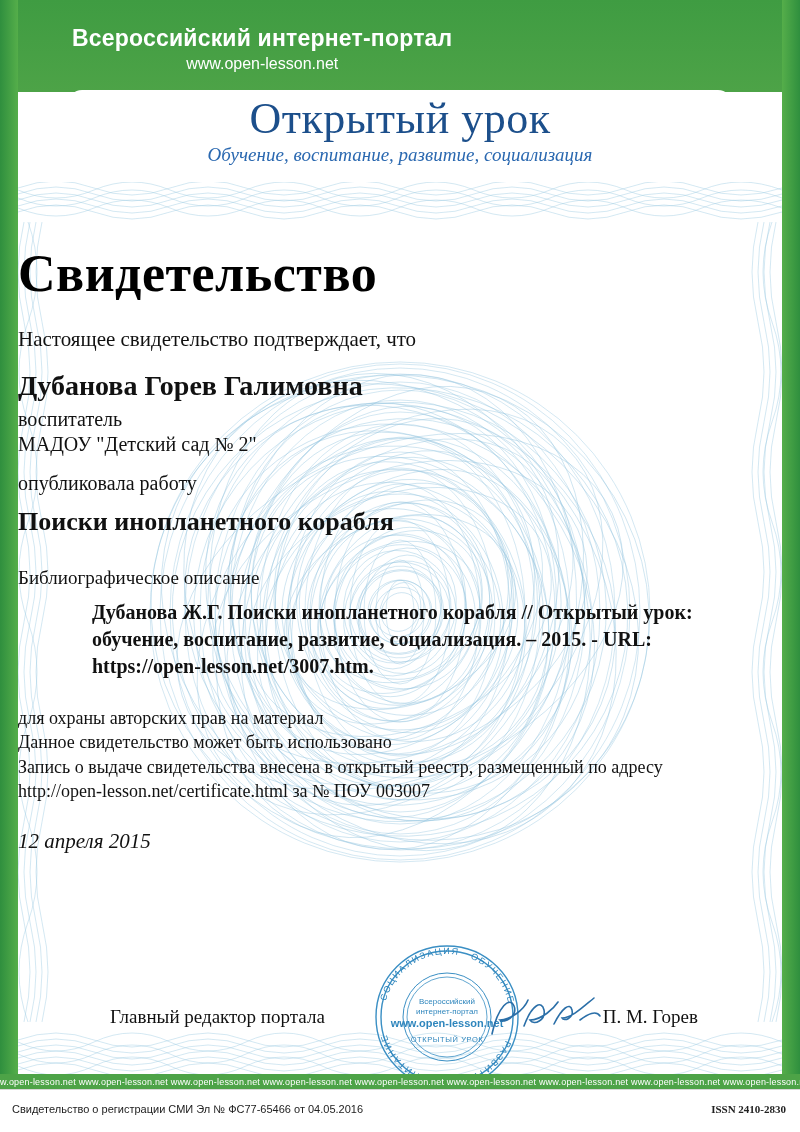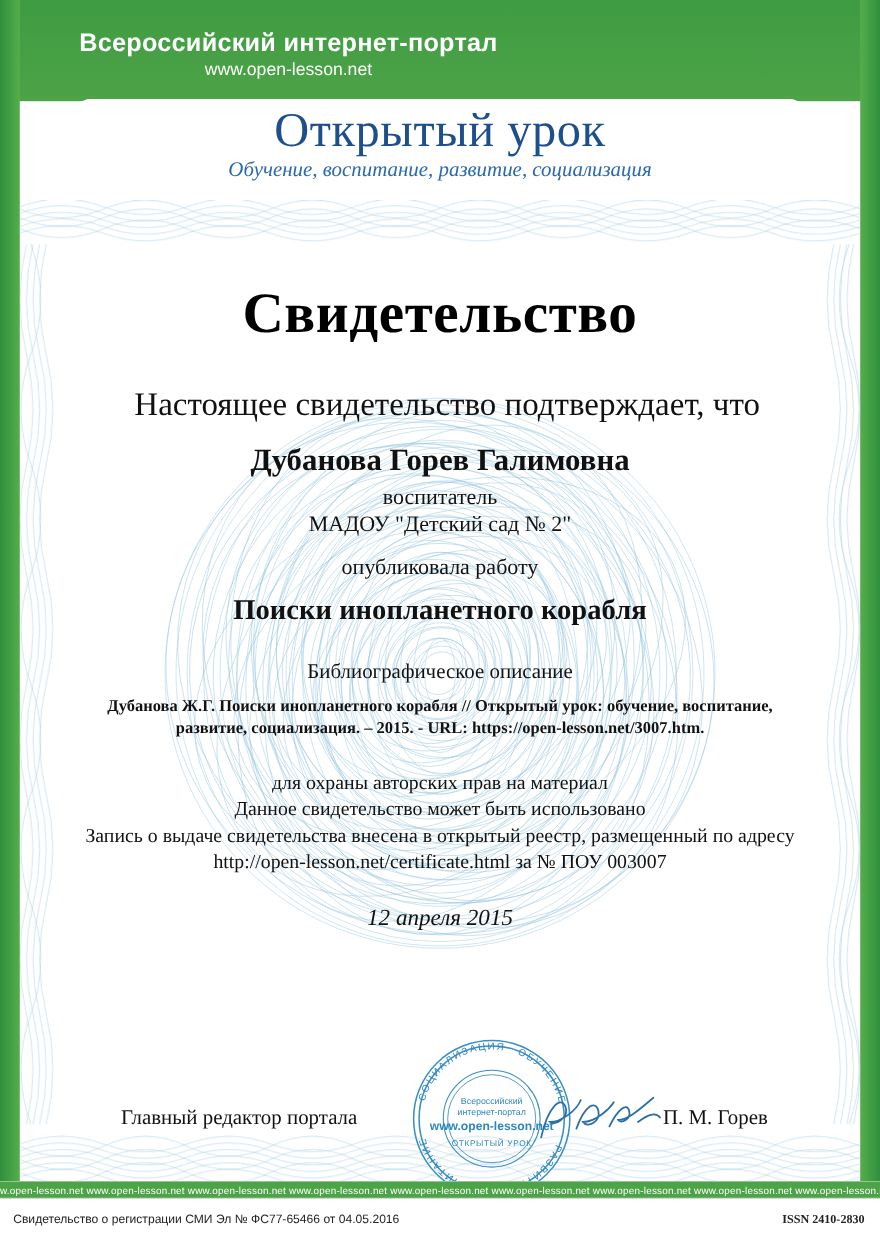--- a/index.html
+++ b/index.html
@@ -102,39 +102,38 @@
     overflow: hidden;
   }
   .guilloche-band svg {
     display: block;
   }
 
   
   .content {
     position: absolute;
     left: 18px;
-    top: 194px;
+    top: 182px;
     width: 764px;
     height: 908px;
-    text-align: center;
+    text-align: left;
     z-index: 3;
   }
   .cert-title {
     margin-top: 62px;
     font-family: "Liberation Serif", serif;
     font-weight: bold;
     font-size: 52px;
     color: #000000;
     letter-spacing: 0.5px;
   }
   .confirm-line {
-    margin-top: 36px;
-    font-size: 30px;
-    color: #111111;
-    padding-left: 13px;
+    margin-top: 24px;
+    font-size: 21px;
+    color: #111111;
   }
   .person-name {
     margin-top: 18px;
     font-weight: bold;
     font-size: 28px;
     color: #111111;
   }
   .person-role {
     margin-top: 6px;
     font-size: 20px;
@@ -158,21 +157,21 @@
   }
   .biblio-label {
     margin-top: 30px;
     font-size: 19px;
     color: #111111;
   }
   .biblio-text {
     margin: 10px auto 0 auto;
     width: 616px;
     font-weight: bold;
-    font-size: 15px;
+    font-size: 20px;
     line-height: 1.35;
     color: #111111;
   }
   .note-block {
     margin-top: 26px;
     font-size: 18px;
     line-height: 1.35;
     color: #111111;
   }
   .date-line {

